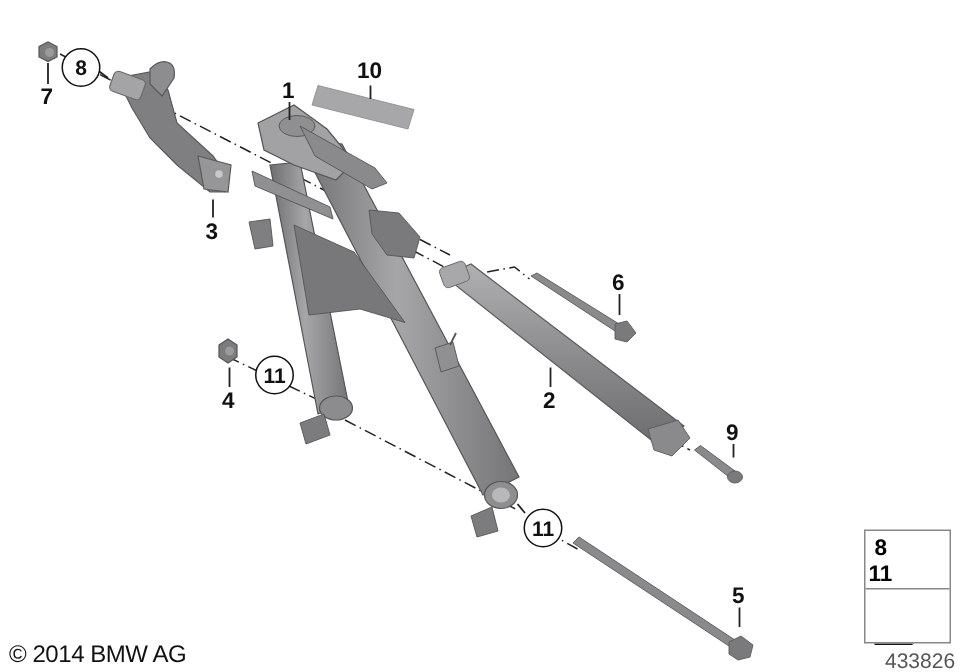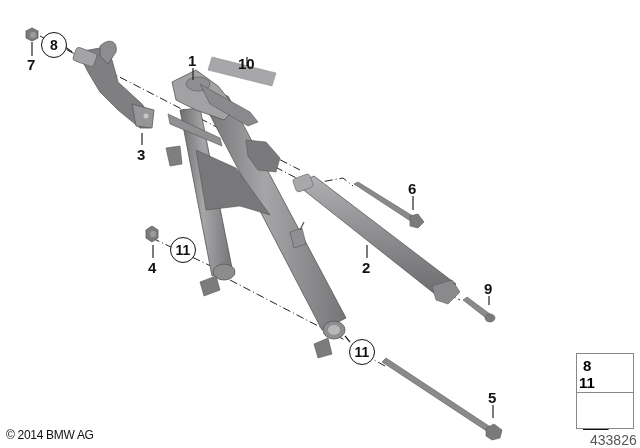--- a/index.html
+++ b/index.html
@@ -1,20 +1,20 @@
 <!DOCTYPE html>
 <html><head>
 <meta charset="utf-8">
 <style>
   html, body { margin: 0; padding: 0; background: #ffffff; }
   body { width: 640px; height: 448px; position: relative; overflow: hidden; font-family: "Liberation Sans", sans-serif; }
   #stage { position: absolute; left: 0; top: 0; width: 640px; height: 448px; }
   .lbl { position: absolute; font-family: "Liberation Sans", sans-serif; font-weight: bold; font-size: 15px; color: #111; line-height: 1; }
   .circ { position: absolute; width: 26px; height: 26px; border: 1.6px solid #111; border-radius: 50%; display: flex; align-items: center; justify-content: center; font-family: "Liberation Sans", sans-serif; font-weight: bold; font-size: 14px; color: #111; box-sizing: border-box; background: #fff; }
-  .copyright { position: absolute; left: 6px; top: 428px; font-family: "Liberation Sans", sans-serif; font-size: 12px; color: #111; letter-spacing: -0.3px; }
+  .copyright { position: absolute; left: 6px; top: 428px; font-family: "Liberation Sans", sans-serif; font-size: 16px; color: #111; letter-spacing: -0.3px; }
   .diag-id { position: absolute; left: 590px; top: 432px; font-family: "Liberation Sans", sans-serif; font-size: 14px; color: #555; }
   .legend-box { position: absolute; left: 576px; top: 353px; width: 58px; height: 76px; border: 1px solid #888; box-sizing: border-box; background: #fff; }
   .legend-box .divider { position: absolute; left: 0; top: 38px; width: 100%; height: 1px; background: #888; }
   .legend-box .n8 { position: absolute; left: 6px; top: 3px; font-weight: bold; font-size: 15px; }
   .legend-box .n11 { position: absolute; left: 2px; top: 20px; font-weight: bold; font-size: 15px; }
 </style>
 </head>
 <body>
 
 <div id="stage">
@@ -130,21 +130,21 @@
     <g>
       <path d="M583,407 L594,411 L608,400 L603,397 L629,396 L624,416 L619,413 L606,426 L583,426 Z" fill="#fff" stroke="#111" stroke-width="1.2"></path>
       <path d="M583,426 L606,426 L622,412 L624,416 L608,430 L583,430 Z" fill="#111"></path>
     </g>
   </svg>
 
   <div class="lbl" style="left:27px;top:57px;">7</div>
   <div class="circ" style="left:41px;top:32px;">8</div>
   <div class="lbl" style="left:137px;top:147px;">3</div>
   <div class="lbl" style="left:188px;top:53px;">1</div>
-  <div class="lbl" style="left:238px;top:40px;margin-top:16px;">10</div>
+  <div class="lbl" style="left:238px;top:40px;">10</div>
   <div class="lbl" style="left:408px;top:181px;">6</div>
   <div class="lbl" style="left:362px;top:260px;">2</div>
   <div class="lbl" style="left:148px;top:260px;">4</div>
   <div class="circ" style="left:170px;top:237px;">11</div>
   <div class="lbl" style="left:484px;top:281px;">9</div>
   <div class="circ" style="left:349px;top:339px;">11</div>
   <div class="lbl" style="left:488px;top:390px;">5</div>
 
   <div class="legend-box">
     <div class="n8">8</div>

